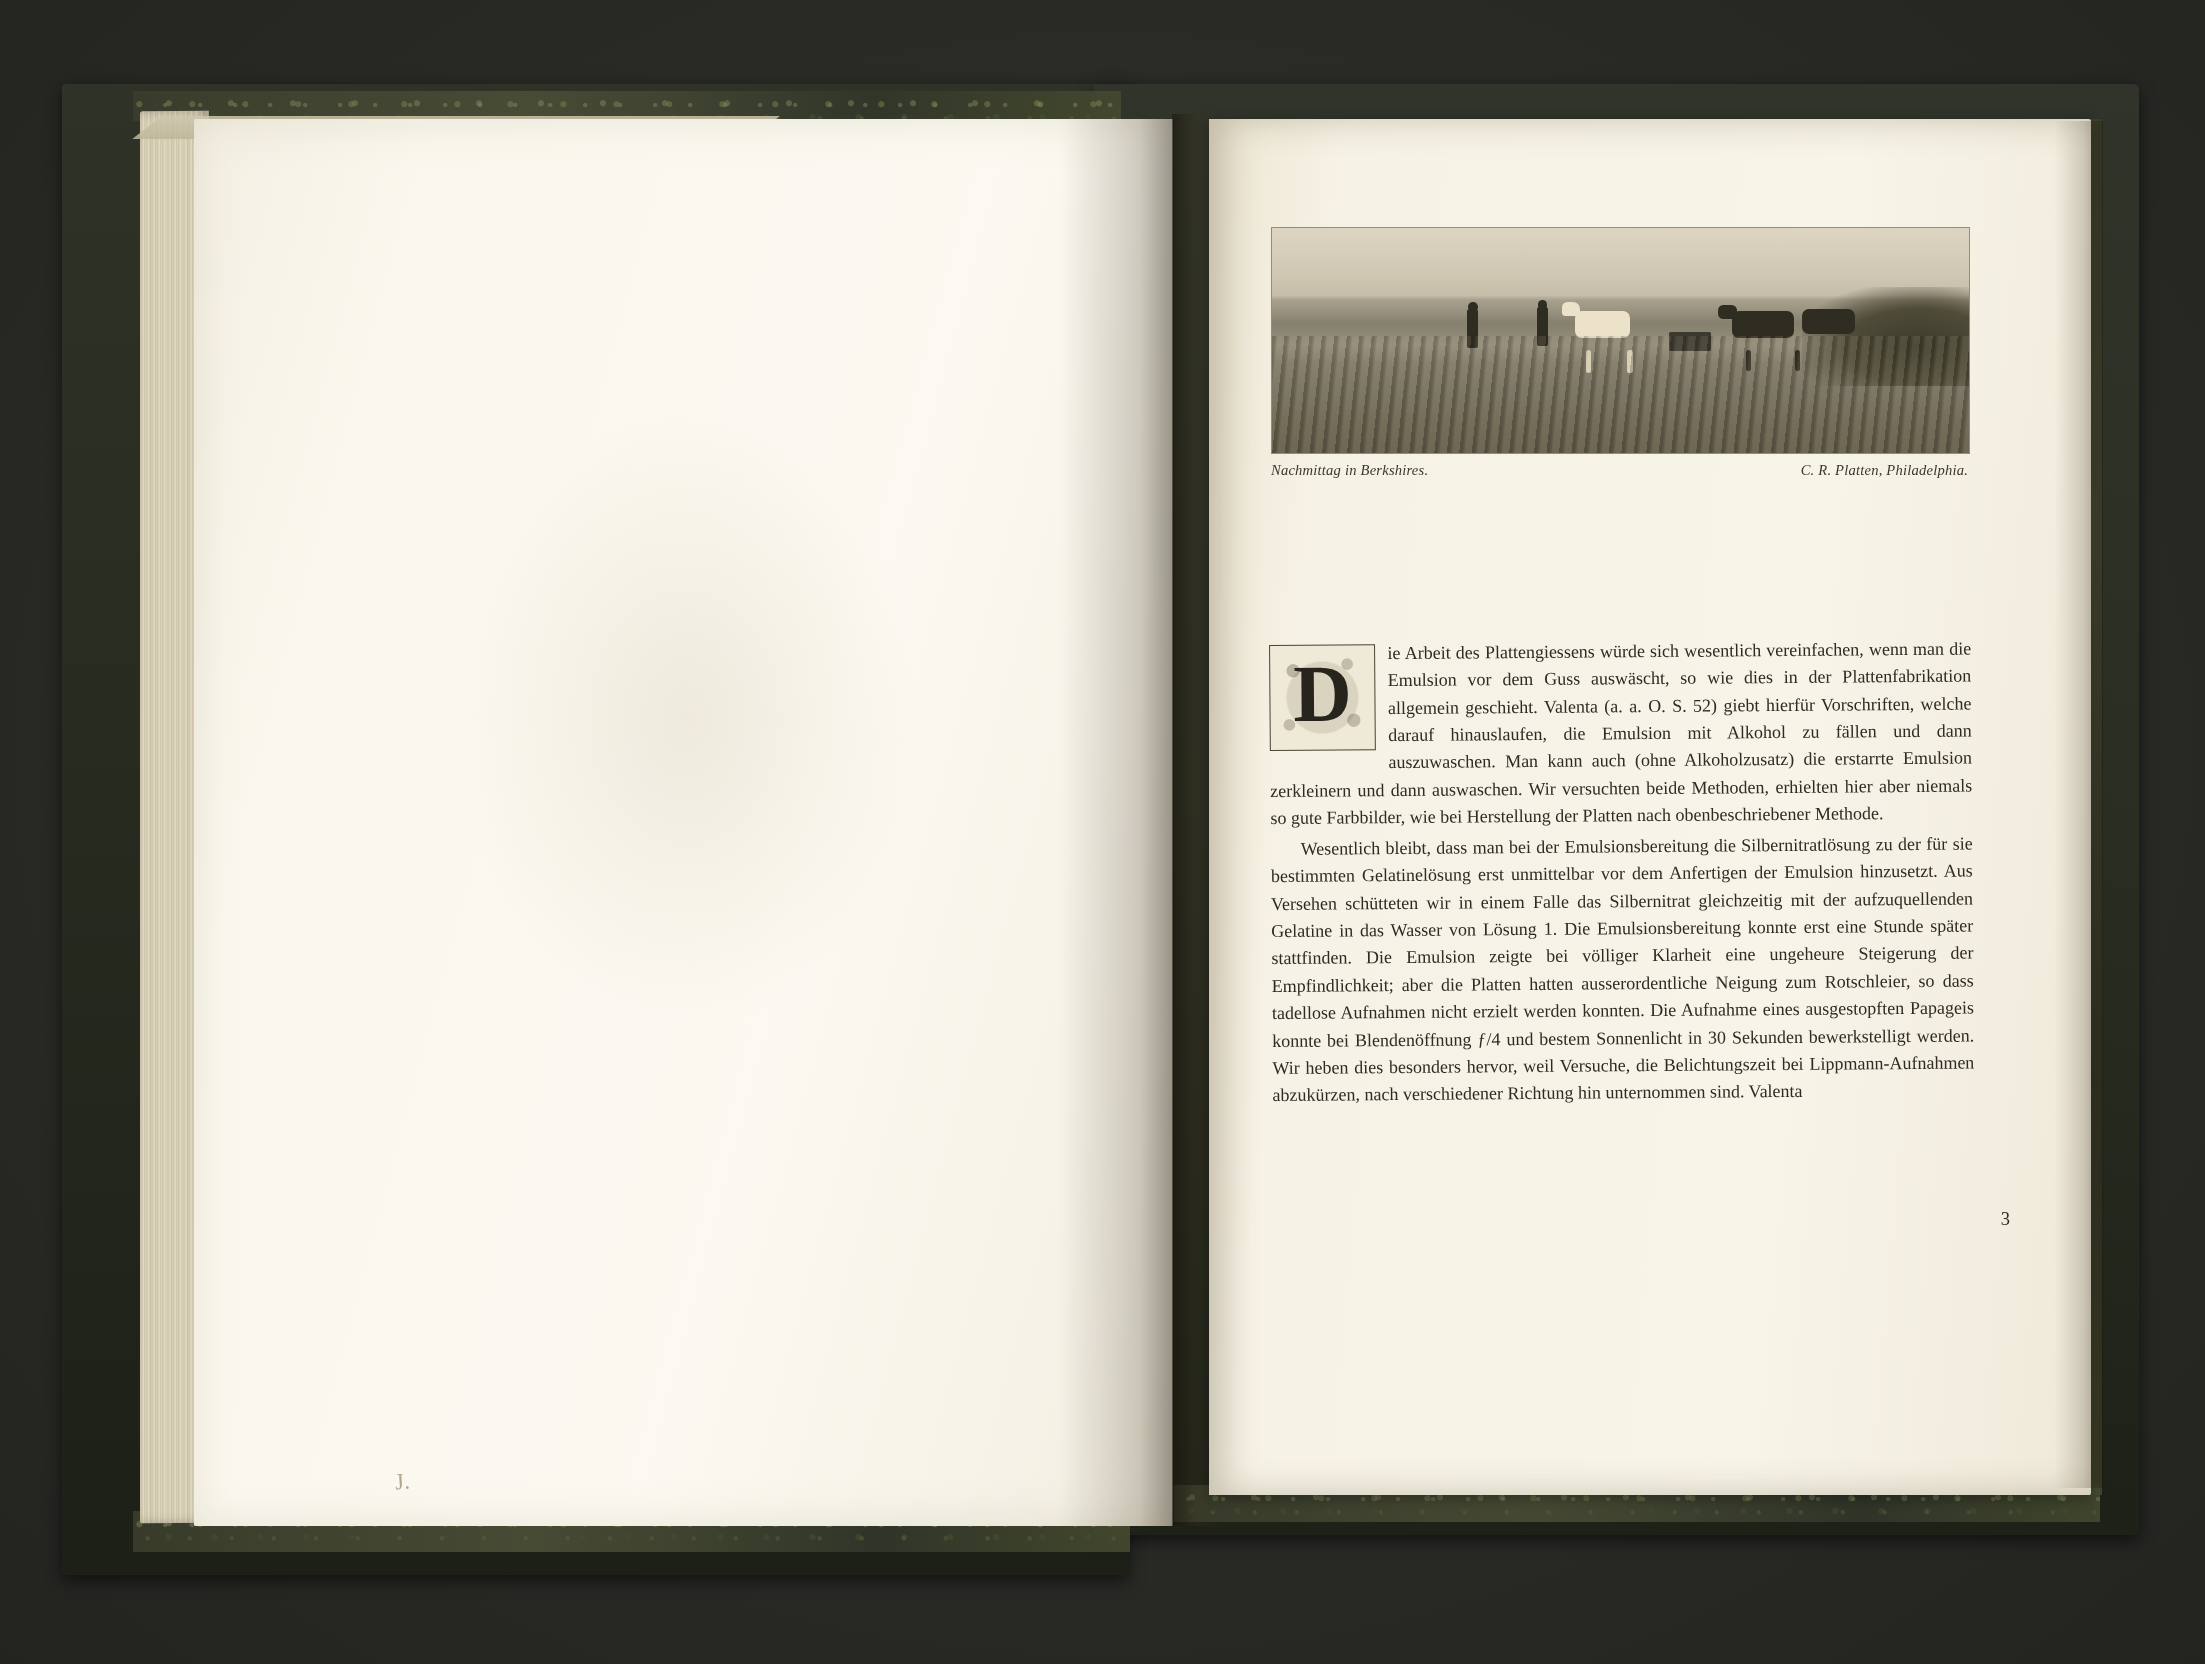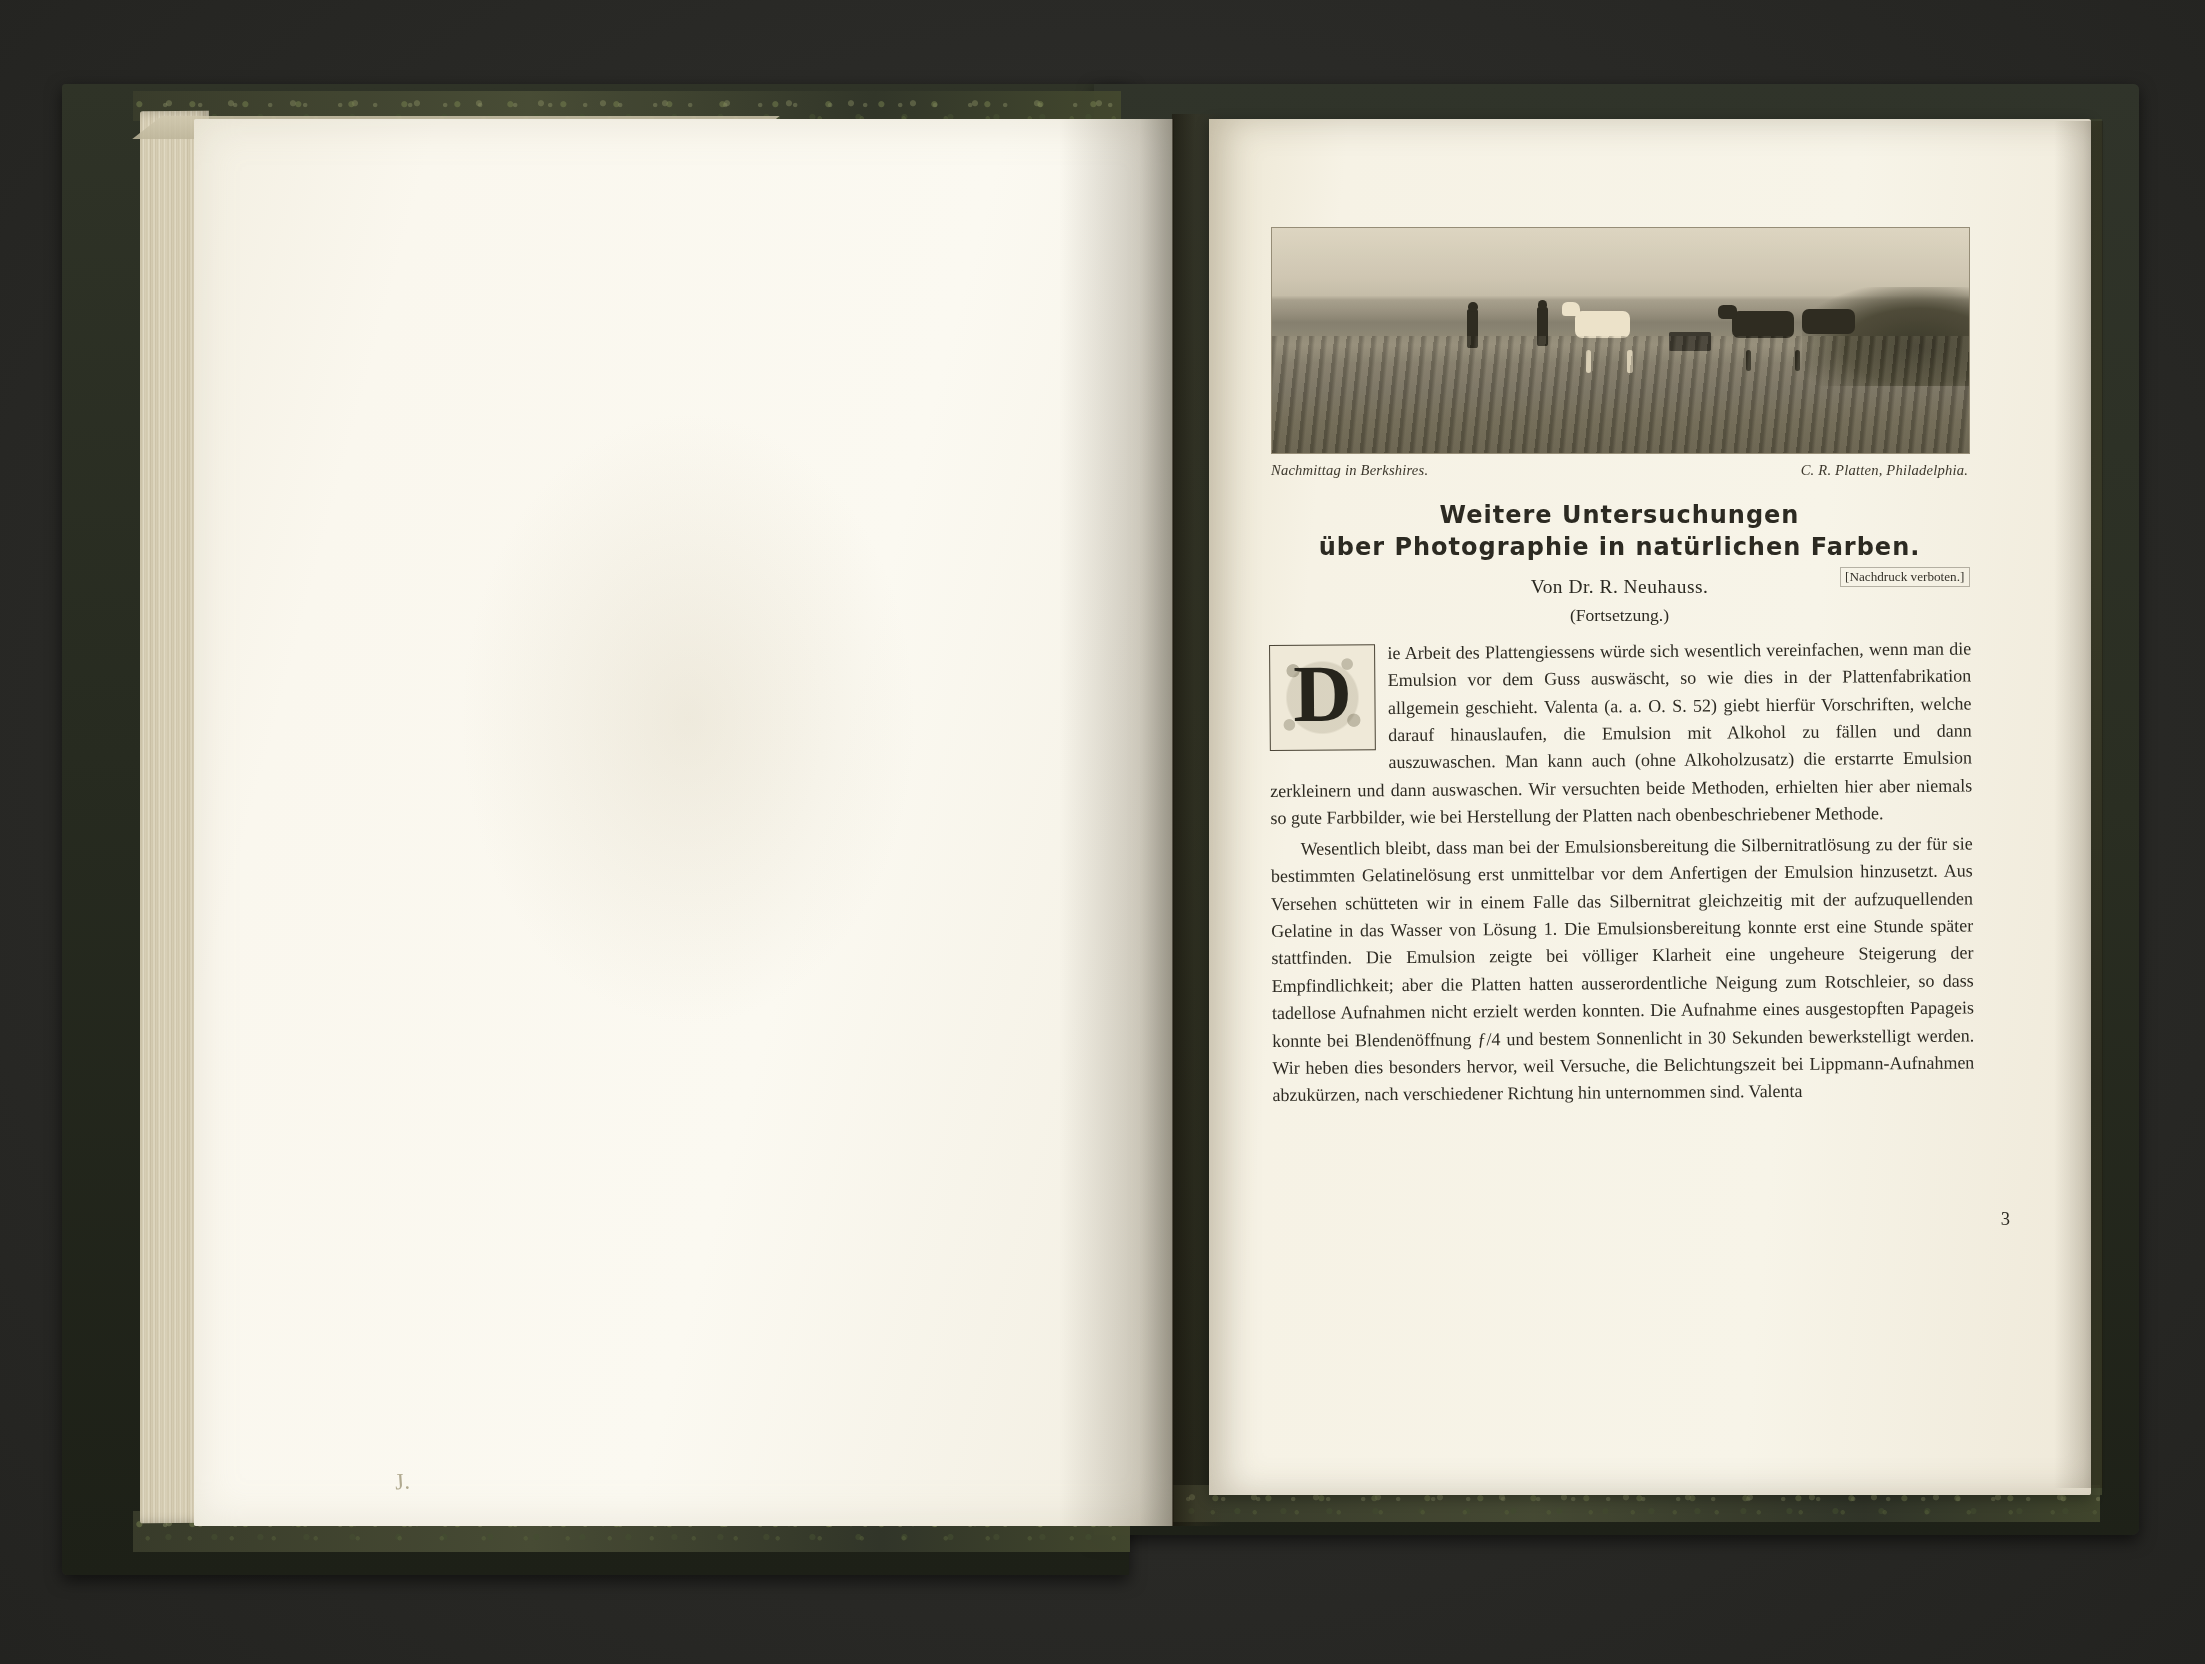--- a/index.html
+++ b/index.html
@@ -345,27 +345,20 @@
           <div class="fig-figure" id="fig-ox-leg1"></div>
           <div class="fig-figure" id="fig-ox-leg2"></div>
           <div class="fig-figure" id="fig-ox2-body"></div>
         </div>
         <div id="figure-caption-row">
           <span>Nachmittag in Berkshires.</span>
           <span>C. R. Platten, Philadelphia.</span>
         </div>
       </div>
 
-      <div id="headline">
-        <div class="hl-line">Weitere Untersuchungen</div>
-        <div class="hl-line">über Photographie in natürlichen Farben.</div>
-        <div id="byline">Von Dr. R. Neuhauss.</div>
-        <div id="continuation">(Fortsetzung.)</div>
-        <div id="reprint-note">[Nachdruck verboten.]</div>
-      </div>
 
       <div id="body-text">
         <div id="dropcap">
           <span>D</span>
         </div>
         <p>ie Arbeit des Plattengiessens würde sich wesentlich vereinfachen, wenn man die Emulsion vor dem Guss auswäscht, so wie dies in der Plattenfabrikation allgemein geschieht. Valenta (a. a. O. S. 52) giebt hierfür Vorschriften, welche darauf hinauslaufen, die Emulsion mit Alkohol zu fällen und dann auszuwaschen. Man kann auch (ohne Alkoholzusatz) die erstarrte Emulsion zerkleinern und dann auswaschen. Wir versuchten beide Methoden, erhielten hier aber niemals so gute Farbbilder, wie bei Herstellung der Platten nach obenbeschriebener Methode.</p>
         <p>Wesentlich bleibt, dass man bei der Emulsionsbereitung die Silbernitratlösung zu der für sie bestimmten Gelatinelösung erst unmittelbar vor dem Anfertigen der Emulsion hinzusetzt. Aus Versehen schütteten wir in einem Falle das Silbernitrat gleichzeitig mit der aufzuquellenden Gelatine in das Wasser von Lösung 1. Die Emulsionsbereitung konnte erst eine Stunde später stattfinden. Die Emulsion zeigte bei völliger Klarheit eine ungeheure Steigerung der Empfindlichkeit; aber die Platten hatten ausserordentliche Neigung zum Rotschleier, so dass tadellose Aufnahmen nicht erzielt werden konnten. Die Aufnahme eines ausgestopften Papageis konnte bei Blendenöffnung ƒ/4 und bestem Sonnenlicht in 30 Sekunden bewerkstelligt werden. Wir heben dies besonders hervor, weil Versuche, die Belichtungszeit bei Lippmann-Aufnahmen abzukürzen, nach verschiedener Richtung hin unternommen sind. Valenta</p>
       </div>
 
       <div id="page-number">3</div>

